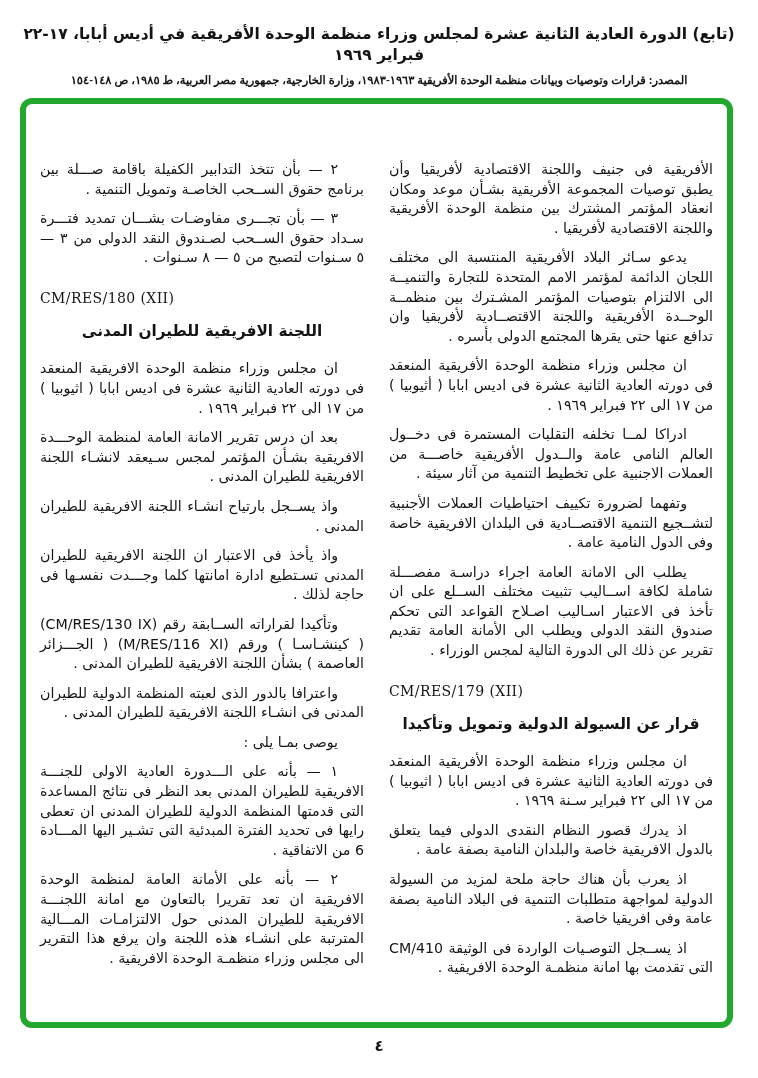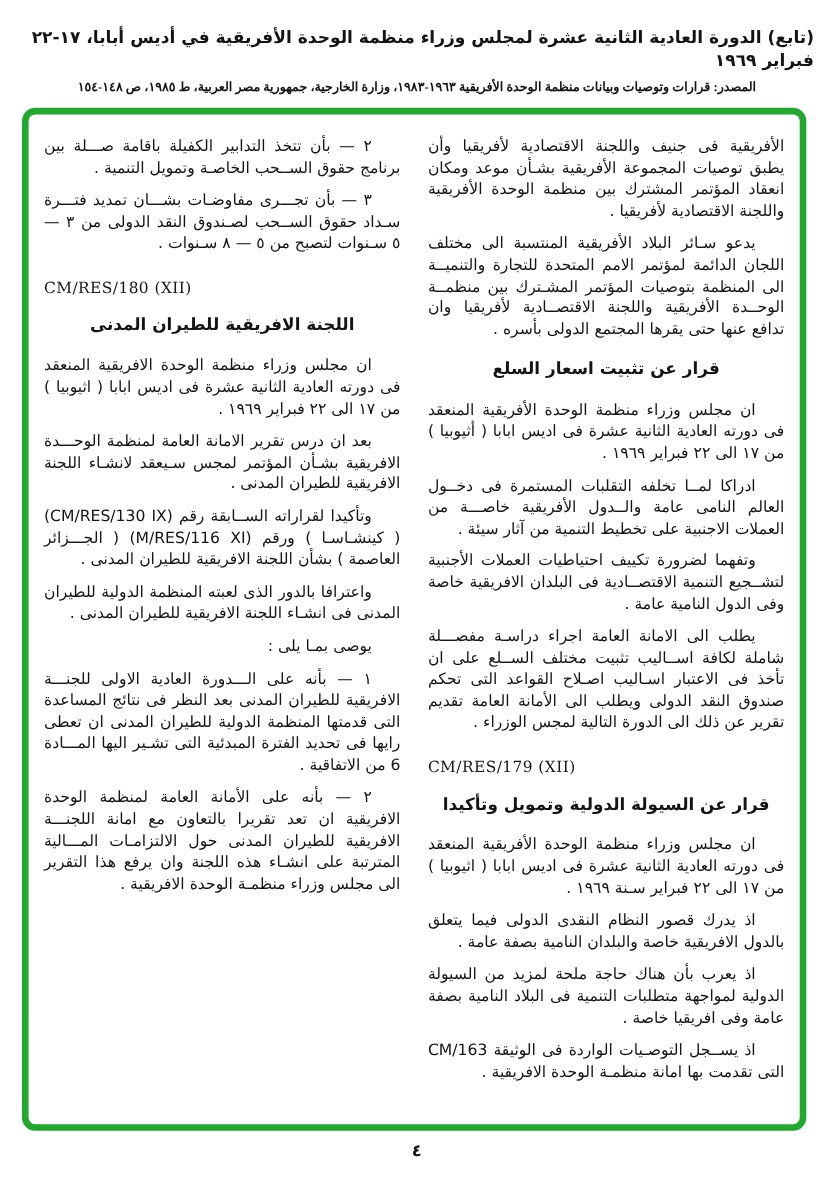--- a/index.html
+++ b/index.html
@@ -18,21 +18,20 @@
   .header {
     direction: rtl;
     text-align: center;
     padding: 0 18px;
   }
   .header-title {
     margin-top: 24px;
     font-size: 15.5px;
     font-weight: bold;
     line-height: 1.35;
-    text-align: right;
   }
   .header-source {
     margin-top: 7px;
     font-size: 11.5px;
     font-weight: bold;
     line-height: 1.3;
     font-family: Liberation Serif, serif;
   }
   .frame {
     position: absolute;
@@ -48,20 +47,21 @@
     display: flex;
     flex-direction: row-reverse;
     gap: 25px;
     overflow: hidden;
     background: #ffffff;
   }
   .col {
     flex: 1 1 0;
     direction: rtl;
     min-width: 0;
+    margin-top: 36px;
   }
   .para {
     font-size: 14.2px;
     line-height: 19.6px;
     text-align: justify;
     text-indent: 26px;
     margin: 0 0 10px 0;
   }
   .para.noindent {
     text-indent: 0;
@@ -96,40 +96,41 @@
 <body>
 
 <div class="header">
   <div class="header-title">(تابع) الدورة العادية الثانية عشرة لمجلس وزراء منظمة الوحدة الأفريقية في أديس أبابا، ١٧-٢٢ فبراير ١٩٦٩</div>
   <div class="header-source">المصدر: قرارات وتوصيات وبيانات منظمة الوحدة الأفريقية ١٩٦٣-١٩٨٣، وزارة الخارجية، جمهورية مصر العربية، ط ١٩٨٥، ص ١٤٨-١٥٤</div>
 </div>
 
 <div class="frame" id="content-frame" style="border-color: rgb(34, 168, 46);">
   <div class="col" id="col-right">
       <div class="para noindent">الأفريقية فى جنيف واللجنة الاقتصادية لأفريقيا وأن يطبق توصيات المجموعة الأفريقية بشـأن موعد ومكان انعقاد المؤتمر المشترك بين منظمة الوحدة الأفريقية واللجنة الاقتصادية لأفريقيا .</div>
-      <div class="para">يدعو سـائر البلاد الأفريقية المنتسبة الى مختلف اللجان الدائمة لمؤتمر الامم المتحدة للتجارة والتنميــة الى المنظمة بتوصيات المؤتمر المشـترك بين منظمــة الوحــدة الأفريقية واللجنة الاقتصــادية لأفريقيا وان تدافع عنها حتى يقرها المجتمع الدولى بأسره .</div>
-      <div class="title">قرار عن تثبيت اسعار السلع</div>
+      <div class="para">يدعو سـائر البلاد الأفريقية المنتسبة الى مختلف اللجان الدائمة لمؤتمر الامم المتحدة للتجارة والتنميــة الى الالتزام بتوصيات المؤتمر المشـترك بين منظمــة الوحــدة الأفريقية واللجنة الاقتصــادية لأفريقيا وان تدافع عنها حتى يقرها المجتمع الدولى بأسره .</div>
       <div class="para">ان مجلس وزراء منظمة الوحدة الأفريقية المنعقد فى دورته العادية الثانية عشرة فى اديس ابابا ( أثيوبيا ) من ١٧ الى ٢٢ فبراير ١٩٦٩ .</div>
       <div class="para">ادراكا لمــا تخلفه التقلبات المستمرة فى دخــول العالم النامى عامة والــدول الأفريقية خاصـــة من العملات الاجنبية على تخطيط التنمية من آثار سيئة .</div>
       <div class="para">وتفهما لضرورة تكييف احتياطيات العملات الأجنبية لتشــجيع التنمية الاقتصــادية فى البلدان الافريقية خاصة وفى الدول النامية عامة .</div>
       <div class="para">يطلب الى الامانة العامة اجراء دراسـة مفصـــلة شاملة لكافة اســاليب تثبيت مختلف الســلع على ان تأخذ فى الاعتبار اسـاليب اصـلاح القواعد التى تحكم صندوق النقد الدولى ويطلب الى الأمانة العامة تقديم تقرير عن ذلك الى الدورة التالية لمجس الوزراء .</div>
       <div class="ref">CM/RES/179 (XII)</div>
       <div class="title">قرار عن السيولة الدولية وتمويل وتأكيدا</div>
       <div class="para">ان مجلس وزراء منظمة الوحدة الأفريقية المنعقد فى دورته العادية الثانية عشرة فى اديس ابابا ( اثيوبيا ) من ١٧ الى ٢٢ فبراير سـنة ١٩٦٩ .</div>
       <div class="para">اذ يدرك قصور النظام النقدى الدولى فيما يتعلق بالدول الافريقية خاصة والبلدان النامية بصفة عامة .</div>
       <div class="para">اذ يعرب بأن هناك حاجة ملحة لمزيد من السيولة الدولية لمواجهة متطلبات التنمية فى البلاد النامية بصفة عامة وفى افريقيا خاصة .</div>
-      <div class="para">اذ يســجل التوصـيات الواردة فى الوثيقة CM/163 التى تقدمت بها امانة منظمـة الوحدة الافريقية .</div>
+      <div class="para">اذ يســجل التوصـيات الواردة فى الوثيقة CM/410 التى تقدمت بها امانة منظمـة الوحدة الافريقية .</div>
     </div>
   <div class="col" id="col-left">
       <div class="para">٢ — بأن تتخذ التدابير الكفيلة باقامة صـــلة بين برنامج حقوق الســحب الخاصـة وتمويل التنمية .</div>
       <div class="para">٣ — بأن تجـــرى مفاوضـات بشـــان تمديد فتـــرة سـداد حقوق الســحب لصـندوق النقد الدولى من ٣ — ٥ سـنوات لتصبح من ٥ — ٨ سـنوات .</div>
       <div class="ref">CM/RES/180 (XII)</div>
       <div class="title">اللجنة الافريقية للطيران المدنى</div>
       <div class="para">ان مجلس وزراء منظمة الوحدة الافريقية المنعقد فى دورته العادية الثانية عشرة فى اديس ابابا ( اثيوبيا ) من ١٧ الى ٢٢ فبراير ١٩٦٩ .</div>
       <div class="para">بعد ان درس تقرير الامانة العامة لمنظمة الوحـــدة الافريقية بشـأن المؤتمر لمجس سـيعقد لانشـاء اللجنة الافريقية للطيران المدنى .</div>
+      <div class="para">واذ يســجل بارتياح انشـاء اللجنة الافريقية للطيران المدنى .</div>
+      <div class="para">واذ يأخذ فى الاعتبار ان اللجنة الافريقية للطيران المدنى تسـتطيع ادارة امانتها كلما وجـــدت نفسـها فى حاجة لذلك .</div>
       <div class="para">وتأكيدا لقراراته الســابقة رقم (CM/RES/130 IX) ( كينشـاسـا ) ورقم (M/RES/116 XI) ( الجـــزائر العاصمة ) بشأن اللجنة الافريقية للطيران المدنى .</div>
       <div class="para">واعترافا بالدور الذى لعبته المنظمة الدولية للطيران المدنى فى انشـاء اللجنة الافريقية للطيران المدنى .</div>
       <div class="para">يوصى بمـا يلى :</div>
       <div class="para">١ — بأنه على الـــدورة العادية الاولى للجنـــة الافريقية للطيران المدنى بعد النظر فى نتائج المساعدة التى قدمتها المنظمة الدولية للطيران المدنى ان تعطى رايها فى تحديد الفترة المبدئية التى تشـير اليها المـــادة 6 من الاتفاقية .</div>
       <div class="para">٢ — بأنه على الأمانة العامة لمنظمة الوحدة الافريقية ان تعد تقريرا بالتعاون مع امانة اللجنـــة الافريقية للطيران المدنى حول الالتزامـات المـــالية المترتبة على انشـاء هذه اللجنة وان يرفع هذا التقرير الى مجلس وزراء منظمـة الوحدة الافريقية .</div>
     </div>
 </div>
 
 <div class="page-number">٤</div>
 

